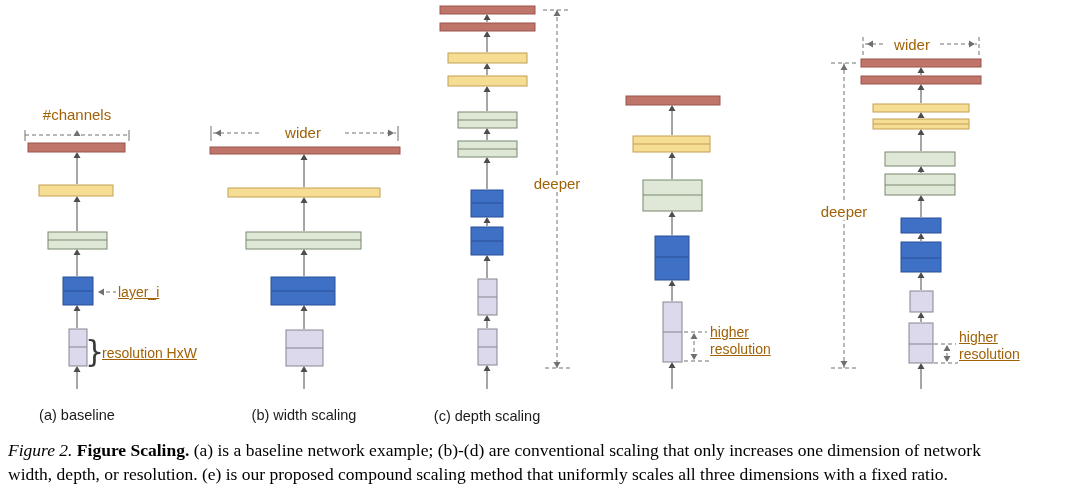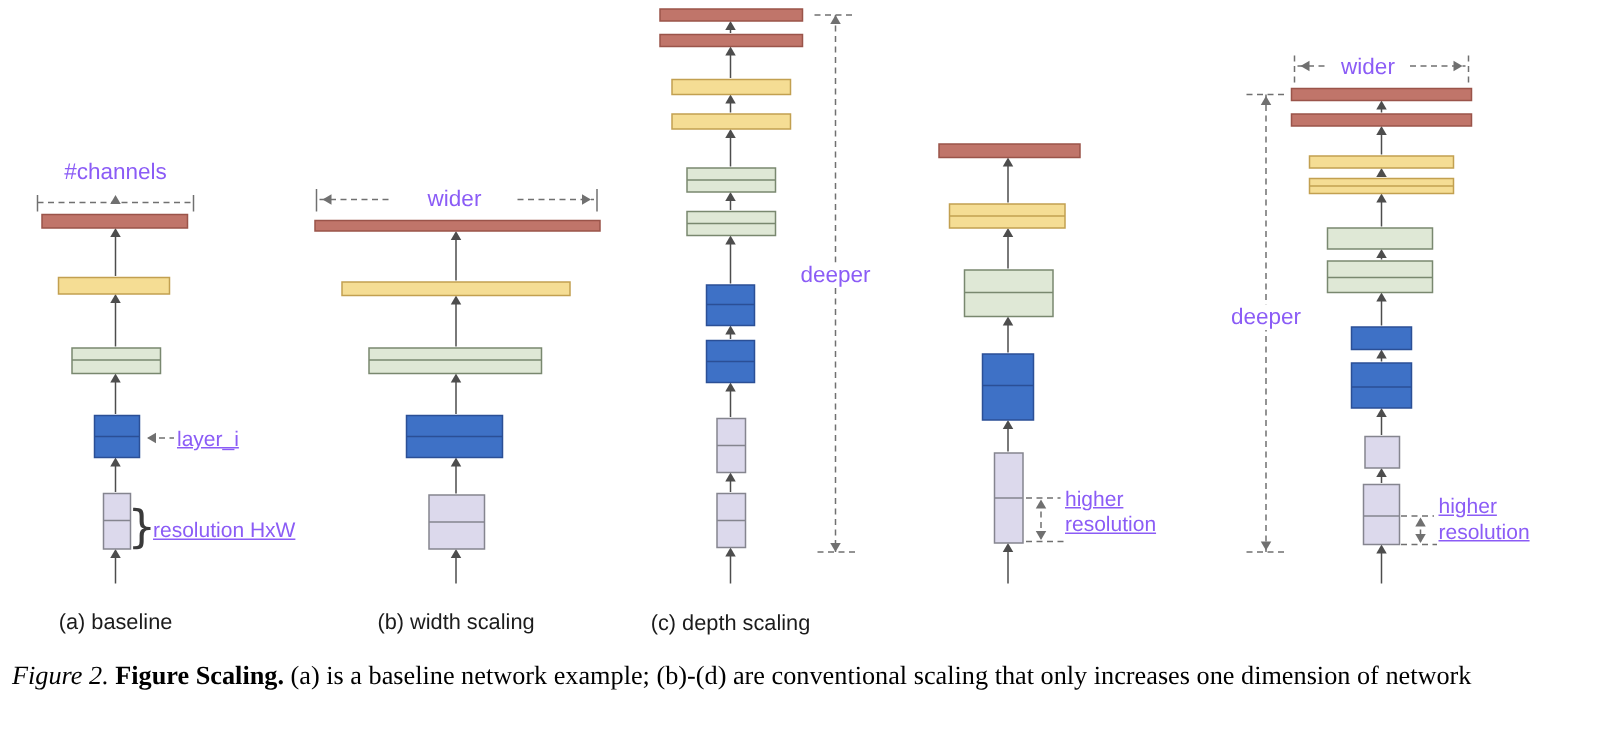--- a/index.html
+++ b/index.html
@@ -1,19 +1,19 @@
 <!DOCTYPE html>
 <html><head>
 <meta charset="utf-8">
 <style>
   html,body{margin:0;padding:0;background:#ffffff;}
   #page{position:relative;width:1080px;height:492px;background:#ffffff;overflow:hidden;
         font-family:"Liberation Sans",sans-serif;}
   #diagram-svg{position:absolute;left:0;top:0;z-index:1;}
-  .lbl{position:absolute;z-index:2;color:#8b5cf6;font-size:15px;line-height:17px;white-space:nowrap;}
+  .lbl{position:absolute;z-index:2;color:#a16207;font-size:15px;line-height:17px;white-space:nowrap;}
   .ctr{transform:translateX(-50%);}
   .small{font-size:14px;text-decoration:underline;}
   .twoline{white-space:pre-line;line-height:17px;}
   .onwhite{background:#ffffff;padding:0 5px;}
   .brace{position:absolute;z-index:2;color:#3a3a3a;font-size:30px;font-weight:400;line-height:26px;
          font-family:"DejaVu Sans",sans-serif;}
   .col-caption{position:absolute;z-index:2;color:#1c1c1c;font-size:14.5px;white-space:nowrap;transform:translateX(-50%);margin-top:15px;}
   #figure-caption{position:absolute;left:8px;top:438px;width:1068px;z-index:2;
     font-family:"Liberation Serif","DejaVu Serif",serif;font-size:17.5px;line-height:24px;color:#000;}
   #figure-caption .l1{white-space:nowrap;}
@@ -207,15 +207,16 @@
   <div class="col-caption" style="left:77px;top:392px;">(a) baseline</div>
   <div class="col-caption" style="left:304px;top:392px;">(b) width scaling</div>
   <div class="col-caption" style="left:487px;top:393px;">(c) depth scaling</div>
 
   <div id="figure-caption">
     <div class="l1">
       <span class="fig-italic">Figure 2.</span>
       <span class="fig-bold">Figure Scaling.</span>
       <span>(a) is a baseline network example; (b)-(d) are conventional scaling that only increases one dimension of network</span>
     </div>
+    <div class="l2">width, depth, or resolution. (e) is our proposed compound scaling method that uniformly scales all three dimensions with a fixed ratio.</div>
   </div>
 
 </div>
 
 </body></html>

